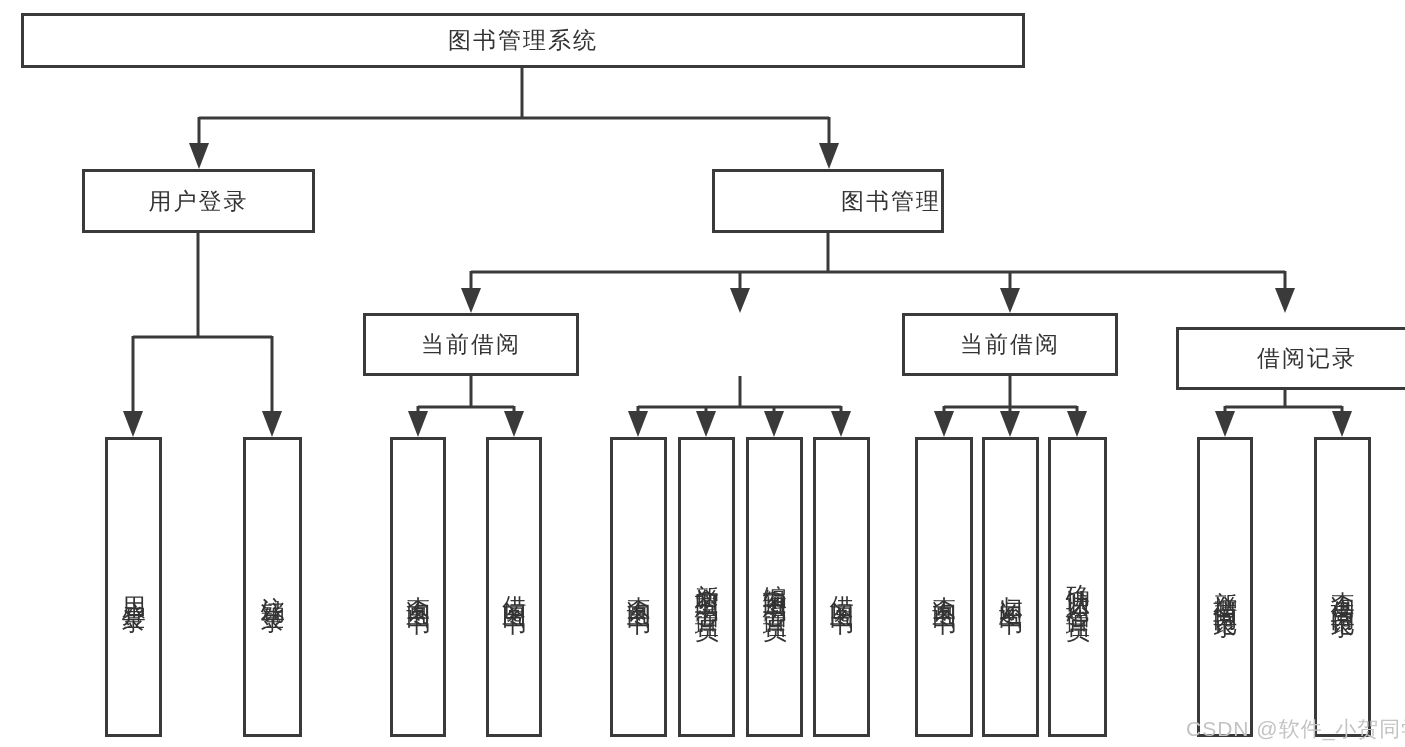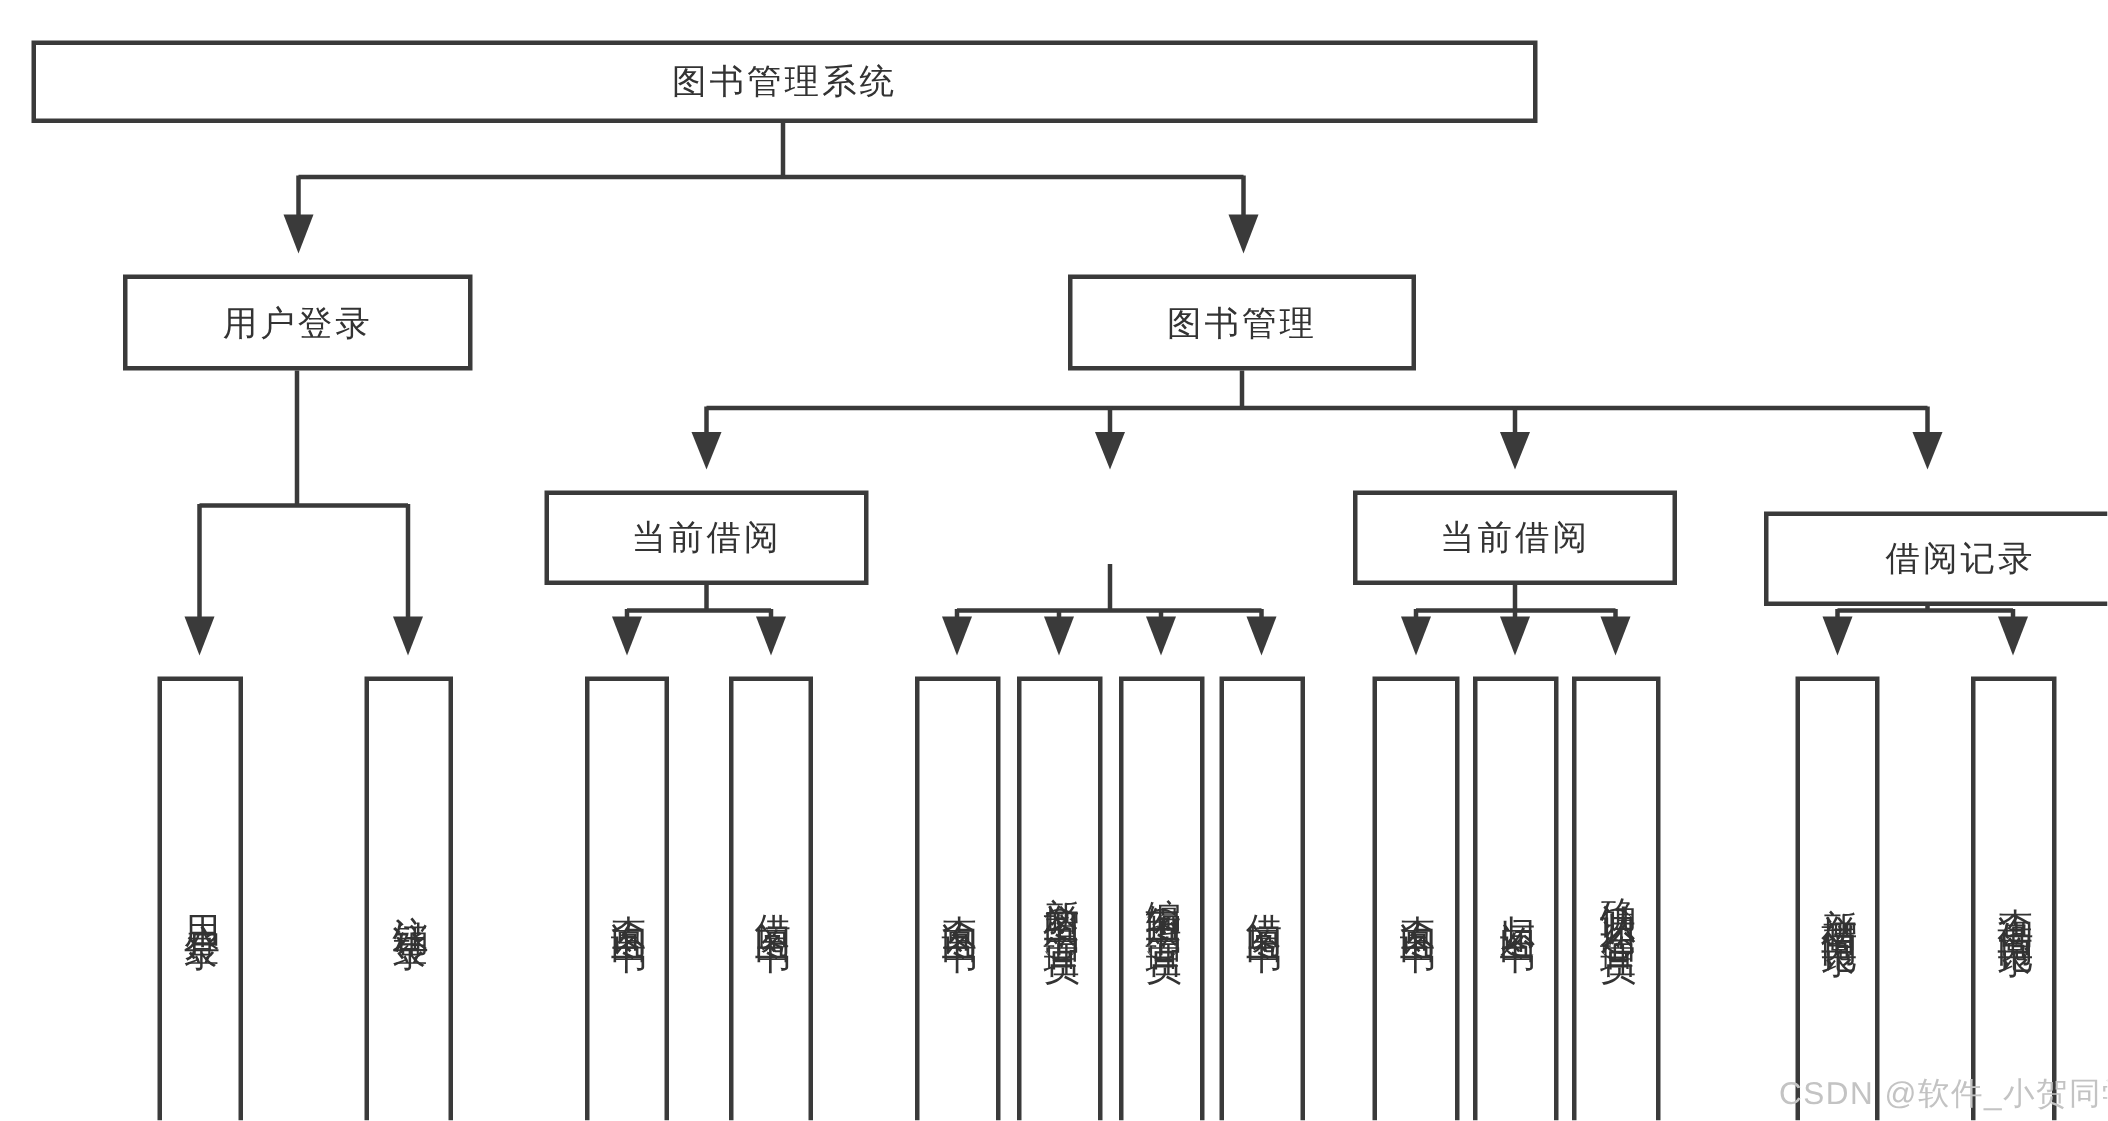--- a/index.html
+++ b/index.html
@@ -14,38 +14,37 @@
   .node{
     position:absolute;
     box-sizing:border-box;
     border:3px solid #3a3a3a;
     background:#ffffff;
     display:flex;align-items:center;justify-content:center;
     color:#333333;
     font-size:23px;
     letter-spacing:2px;
     z-index:2;
-    margin-top:14px;
   }
   .leaf{
     font-size:24px;
     letter-spacing:0;
   }
   .leaf .vtext{
     writing-mode:vertical-lr;
     text-orientation:mixed;
     letter-spacing:5px;
     line-height:1.1;
     white-space:nowrap;
   }
   
   .b-root{left:21px;top:13px;width:1004px;height:55px;}
   
   .b-user-login{left:82px;top:169px;width:233px;height:64px;}
-  .b-book-mgmt{left:712px;top:169px;width:232px;height:64px;}
+  .b-book-mgmt{left:712px;top:169px;width:232px;height:64px;justify-content:flex-end;}
   
   .b-new-rec{left:363px;top:313px;width:216px;height:63px;}
   .b-borrow{left:632px;top:313px;width:215px;height:63px;}
   .b-current{left:902px;top:313px;width:216px;height:63px;}
   .b-records{left:1176px;top:327px;width:262px;height:63px;}
   
   .l1{left:105px;top:437px;width:57px;height:300px;}
   .l2{left:243px;top:437px;width:59px;height:300px;}
   .l3{left:390px;top:437px;width:56px;height:300px;}
   .l4{left:486px;top:437px;width:56px;height:300px;}

